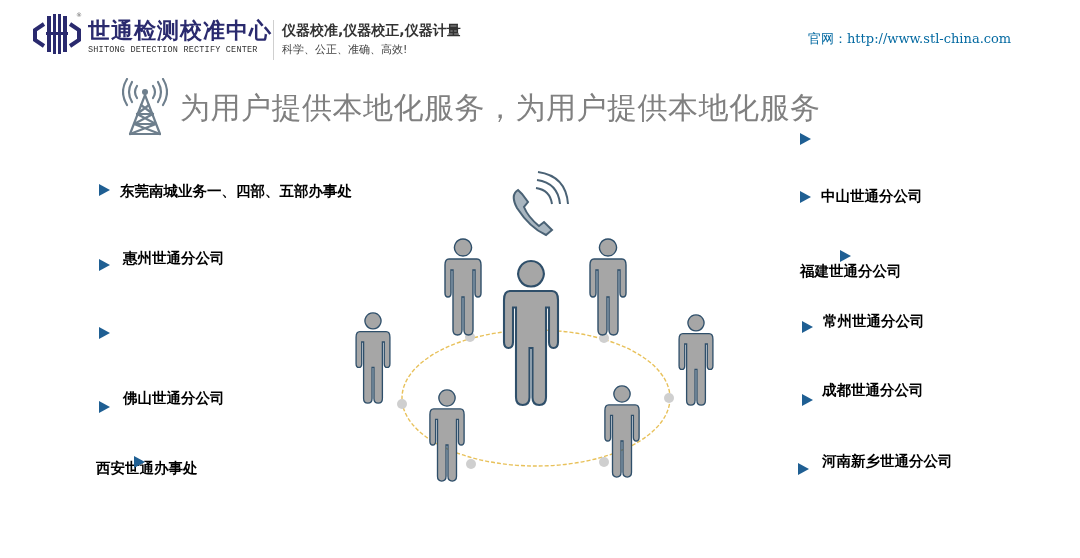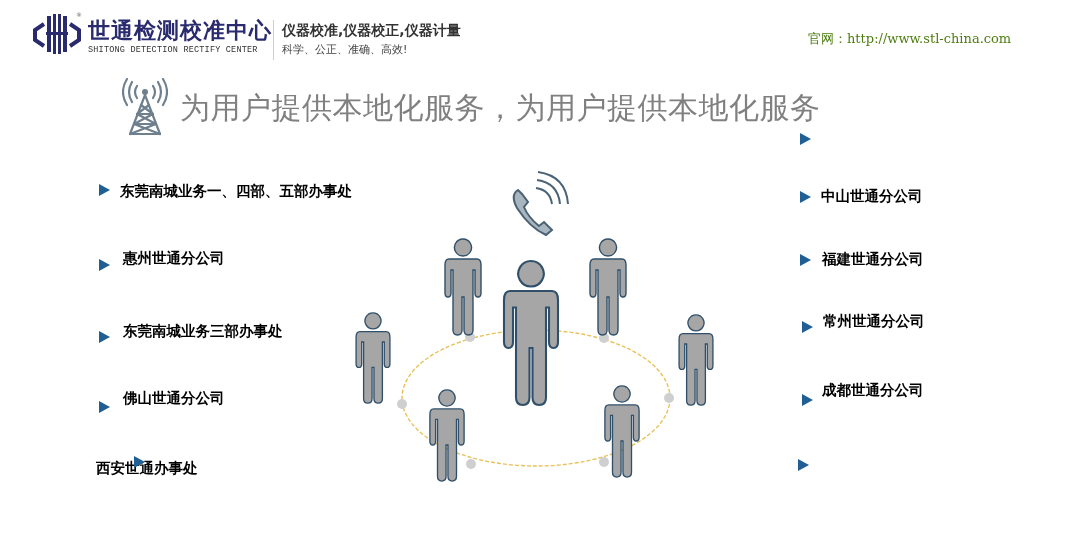--- a/index.html
+++ b/index.html
@@ -3,21 +3,21 @@
 <meta charset="utf-8">
 <style>
   html,body{margin:0;padding:0;}
   body{width:1080px;height:558px;background:#ffffff;position:relative;overflow:hidden;font-family:"DejaVu Sans","Liberation Sans",sans-serif;}
   .abs{position:absolute;}
   .logo-cn{left:88px;top:16px;font-size:22px;font-weight:bold;color:#2a2a6e;letter-spacing:1px;white-space:nowrap;}
   .logo-en{left:88px;top:45px;font-size:8.5px;color:#333;letter-spacing:0.2px;white-space:nowrap;font-family:Liberation Mono, monospace;}
   .logo-div{left:273px;top:20px;width:1px;height:40px;background:#cfcfcf;}
   .slogan1{left:282px;top:22px;font-size:14px;font-weight:bold;color:#333;white-space:nowrap;}
   .slogan2{left:282px;top:42px;font-size:11px;color:#444;white-space:nowrap;}
-  .url{left:808px;top:30px;font-size:13px;color:#4d7c0f;font-family:"DejaVu Serif",serif;white-space:nowrap;}
+  .url{left:808px;top:30px;font-size:13px;color:#0369a1;font-family:"DejaVu Serif",serif;white-space:nowrap;}
   .title{left:180px;top:88px;font-size:30px;color:#808080;white-space:nowrap;letter-spacing:0.5px;}
   .item{position:absolute;display:flex;align-items:center;font-family:Liberation Mono, monospace;}
   .tri{width:0;height:0;border-top:6px solid transparent;border-bottom:6px solid transparent;border-left:11px solid #1f5f93;}
   .lbl{font-size:14.5px;font-weight:bold;color:#000;white-space:nowrap;}
 </style>
 </head>
 <body>
 
 <div class="abs" style="left:32px;top:10px;width:50px;height:48px;">
   <svg width="50" height="48" viewBox="0 0 50 48">
@@ -60,49 +60,49 @@
 <div class="item" style="left:99px;top:180px;">
   <span class="tri" style="margin-right:10px;"></span>
   <span class="lbl" style="position:relative;top:2px;">东莞南城业务一、四部、五部办事处</span>
 </div>
 <div class="item" style="left:99px;top:249px;">
   <span class="tri" style="margin-right:13px;position:relative;top:6px;"></span>
   <span class="lbl">惠州世通分公司</span>
 </div>
 <div class="item" style="left:99px;top:322px;">
   <span class="tri" style="margin-right:13px;position:relative;top:5px;"></span>
-  <span class="lbl">东莞南城业务三部办事处</span>
 </div>
 <div class="item" style="left:99px;top:389px;">
   <span class="tri" style="margin-right:13px;position:relative;top:8px;"></span>
   <span class="lbl">佛山世通分公司</span>
 </div>
 <div class="item" style="left:96px;top:447px;flex-direction:column;">
   <span class="tri" style="margin-right:14px;position:relative;top:9px;"></span>
   <span class="lbl">西安世通办事处</span>
 </div>
 
 <div class="item" style="left:800px;top:187px;">
   <span class="tri" style="margin-right:10px;"></span>
   <span class="lbl">中山世通分公司</span>
 </div>
-<div class="item" style="left:800px;top:250px;">
+<div class="item" style="left:800px;top:250px;flex-direction:column;">
   <span class="tri" style="margin-right:11px;"></span>
   <span class="lbl">福建世通分公司</span>
 </div>
 <div class="item" style="left:802px;top:312px;">
   <span class="tri" style="margin-right:10px;position:relative;top:5px;"></span>
   <span class="lbl">常州世通分公司</span>
 </div>
 <div class="item" style="left:802px;top:381px;">
   <span class="tri" style="margin-right:9px;position:relative;top:9px;"></span>
   <span class="lbl">成都世通分公司</span>
 </div>
 <div class="item" style="left:798px;top:452px;">
   <span class="tri" style="margin-right:13px;position:relative;top:7px;"></span>
+  <span class="lbl">河南新乡世通分公司</span>
 </div>
 
 <div class="abs" style="left:340px;top:170px;width:380px;height:320px;">
   <svg width="380" height="320" viewBox="0 0 380 320">
     <defs>
       <symbol id="person" viewBox="0 0 40 100">
         <path d="M20 2 a8.5 8.5 0 1 1 -0.01 0 Z"></path>
         <path d="M6 22 Q2 22 2 28 L2 56 Q2 60 5 60 Q8 60 8 56 L8 33 L10 33 L10 93 Q10 98 14.5 98 Q19 98 19 93 L19 60 L21 60 L21 93 Q21 98 25.5 98 Q30 98 30 93 L30 33 L32 33 L32 56 Q32 60 35 60 Q38 60 38 56 L38 28 Q38 22 34 22 Z"></path>
       </symbol>
     </defs>

